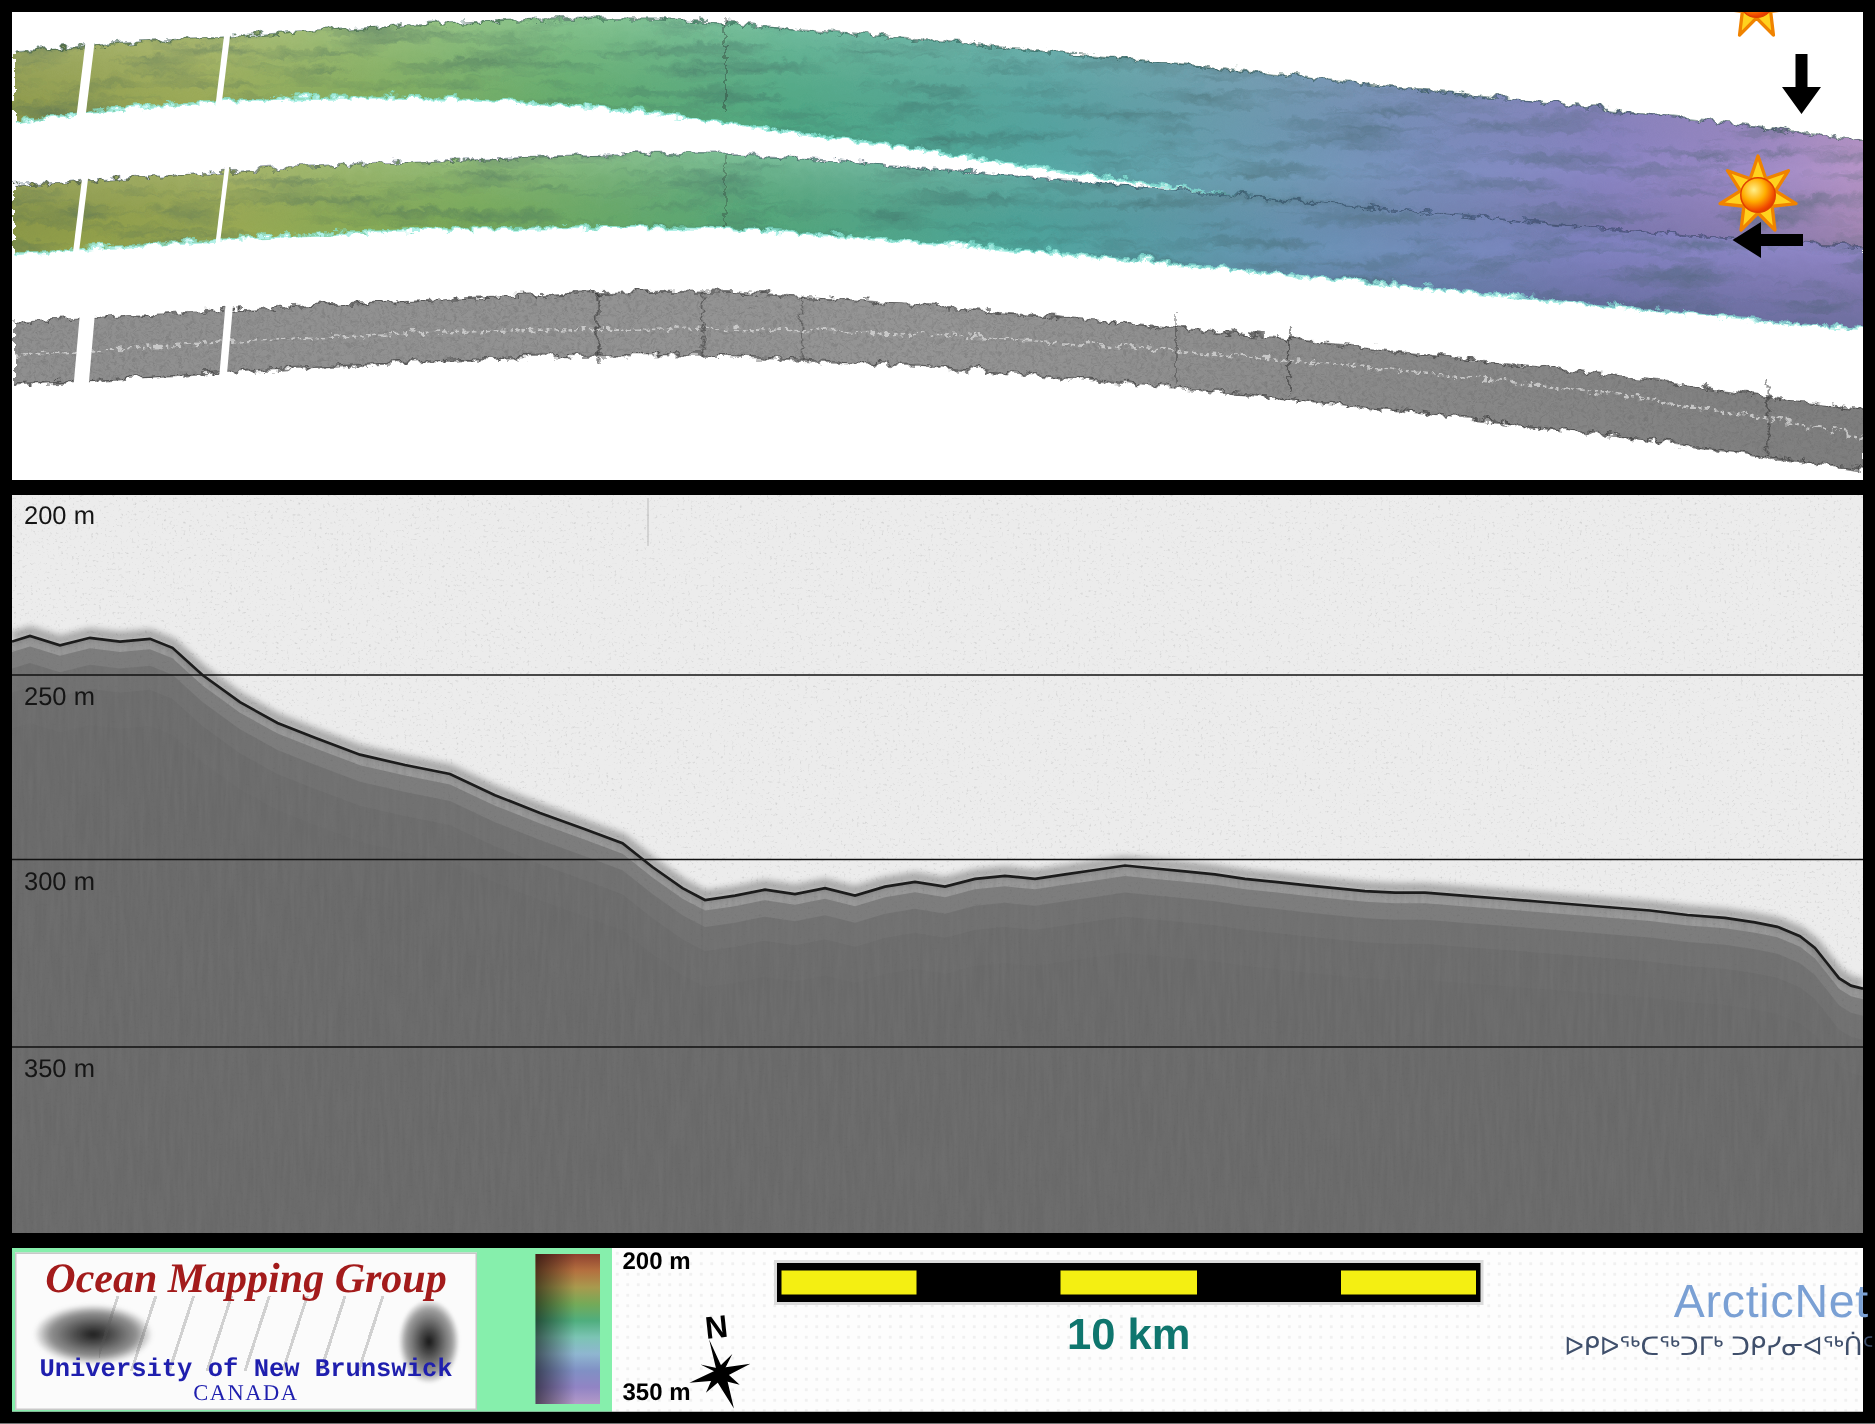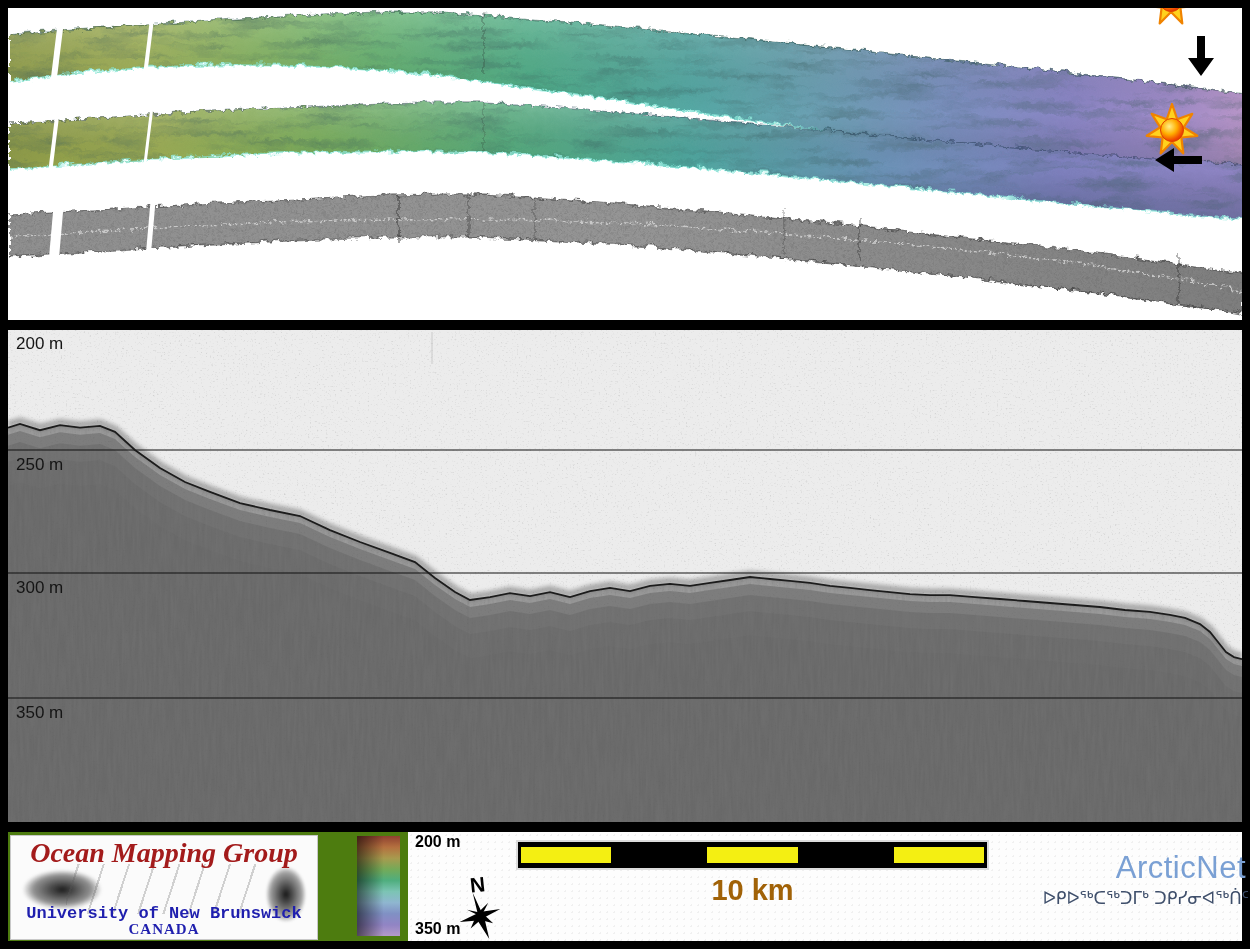--- a/index.html
+++ b/index.html
@@ -5,53 +5,53 @@
   html,body{margin:0;padding:0;}
   body{width:1250px;height:949px;background:#000;position:relative;overflow:hidden;
        font-family:"Liberation Sans",sans-serif;}
   .abs{position:absolute;}
   
   #top-panel{left:8px;top:8px;width:1234px;height:312px;background:#ffffff;}
   
   #echo-panel{left:8px;top:330px;width:1234px;height:492px;background:#ececec;}
   
   #footer{left:8px;top:832px;width:1234px;height:109px;background:#fdfdfd;}
-  #footer-black{left:0;top:0;width:400px;height:109px;background:#4d7c0f;}
+  #footer-black{left:0;top:0;width:400px;height:109px;background:#86efac;}
   #footer-white{left:400px;top:0;width:834px;height:109px;background:#fdfdfd;
      background-image:radial-gradient(rgba(0,0,0,0.05) 1px,transparent 1px);background-size:7px 7px;}
   
   #omg-box{left:2px;top:3px;width:306px;height:103px;background:#fbfbfb;overflow:hidden;
      border:1px solid #c8c8c8;}
   #omg-title{left:0;top:1px;width:100%;text-align:center;
      font-family:"Liberation Serif",serif;font-style:italic;font-weight:bold;
      font-size:28px;color:#a31b1b;white-space:nowrap;}
   .omg-blob1{left:8px;top:32px;width:96px;height:48px;
      background:radial-gradient(ellipse 55% 55% at 45% 45%,rgba(15,15,15,0.95),rgba(60,60,60,0.55) 55%,transparent 75%);
      filter:blur(1.5px);}
   .omg-blob2{left:246px;top:26px;width:58px;height:72px;
      background:radial-gradient(ellipse 45% 50% at 50% 45%,rgba(10,10,10,0.95),rgba(70,70,70,0.5) 60%,transparent 78%);
      filter:blur(1.2px);}
   .omg-streaks{left:55px;top:28px;width:195px;height:50px;opacity:0.75;filter:blur(0.4px);
      background-image:repeating-linear-gradient(108deg,transparent 0 11px,rgba(90,90,90,0.35) 11px 13px,transparent 13px 24px);}
   #omg-univ{left:0;top:68px;width:100%;text-align:center;
      font-family:Liberation Mono, monospace;font-weight:bold;font-size:17px;color:#1f1fae;}
   #omg-country{left:0;top:85px;width:100%;text-align:center;letter-spacing:1px;
-     font-family:"Liberation Serif",serif;font-weight:bold;font-size:15px;color:#1f1fae;}
+     font-family:"Liberation Serif",serif;font-weight:normal;font-size:15px;color:#1f1fae;}
   
   #colorbar{left:349px;top:4px;width:43px;height:100px;}
   .cb-label{font-weight:bold;font-size:16px;color:#000;white-space:nowrap;}
   #cb-top{left:407px;top:1px;}
   #cb-bottom{left:407px;top:88px;}
   
   #scalebar{left:510px;top:10px;width:469px;height:26px;background:#000;
      box-shadow:0 0 0 2px #dcdcdc;display:flex;padding:0;}
   .seg{flex:1 1 0;margin:5px 0;}
   .seg.y{background:#f4ef12;margin:5px 3px;}
   #scalebar-label{left:510px;top:42px;width:469px;text-align:center;
-     font-weight:bold;font-size:29px;color:#a16207;}
+     font-weight:bold;font-size:29px;color:#0f766e;}
   
   #arcticnet-name{left:990px;top:18px;width:248px;text-align:right;
      font-size:31px;color:#7aa0d4;letter-spacing:0.5px;}
   #arcticnet-syll{left:985px;top:56px;width:256px;text-align:right;
      font-family:"DejaVu Sans",sans-serif;font-size:17px;color:#3f4f6b;}
   svg text{font-family:"Liberation Sans",sans-serif;}
 </style>
 </head>
 <body>
 

